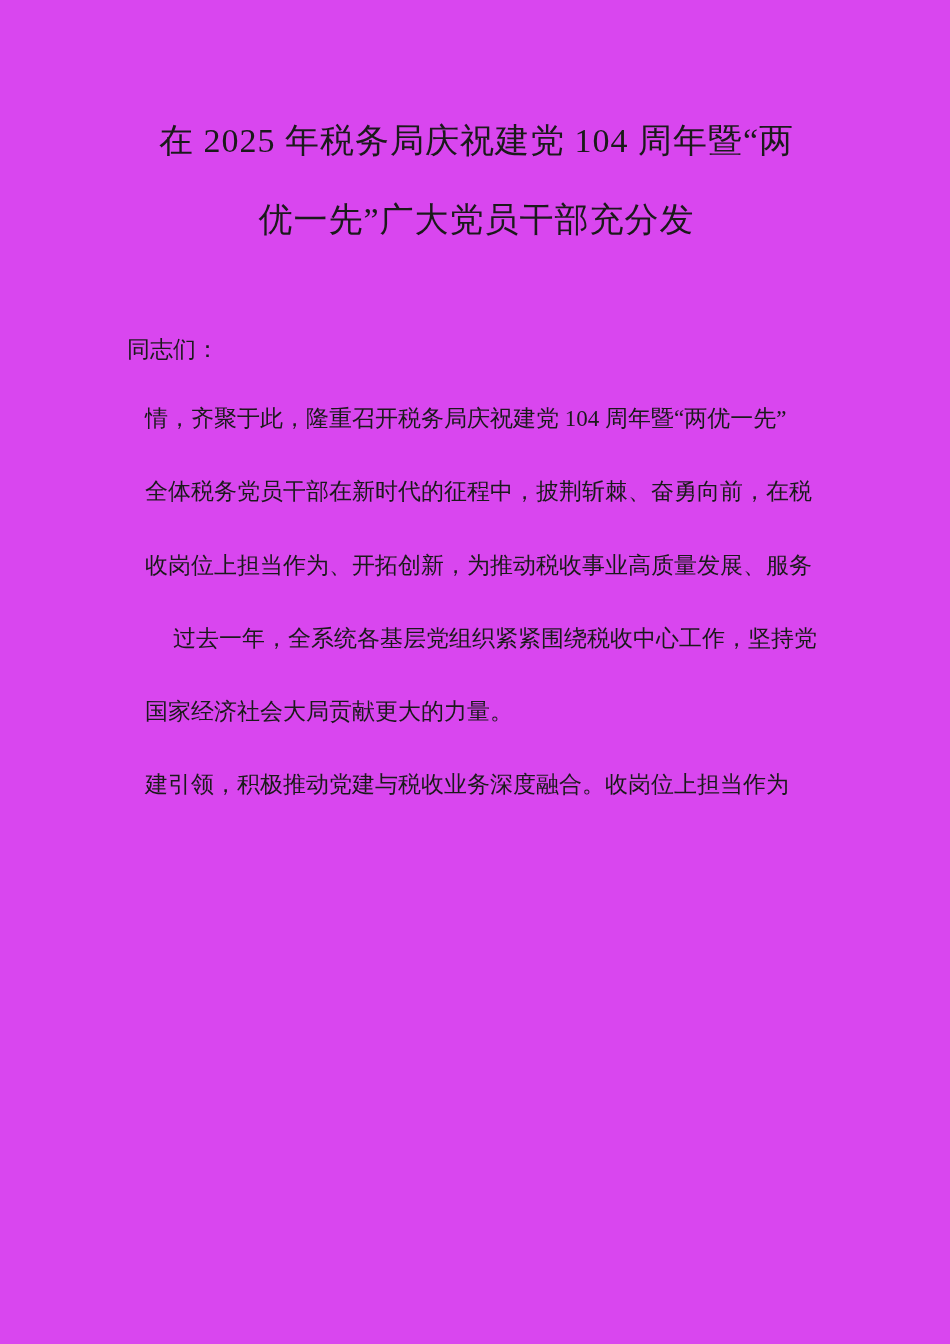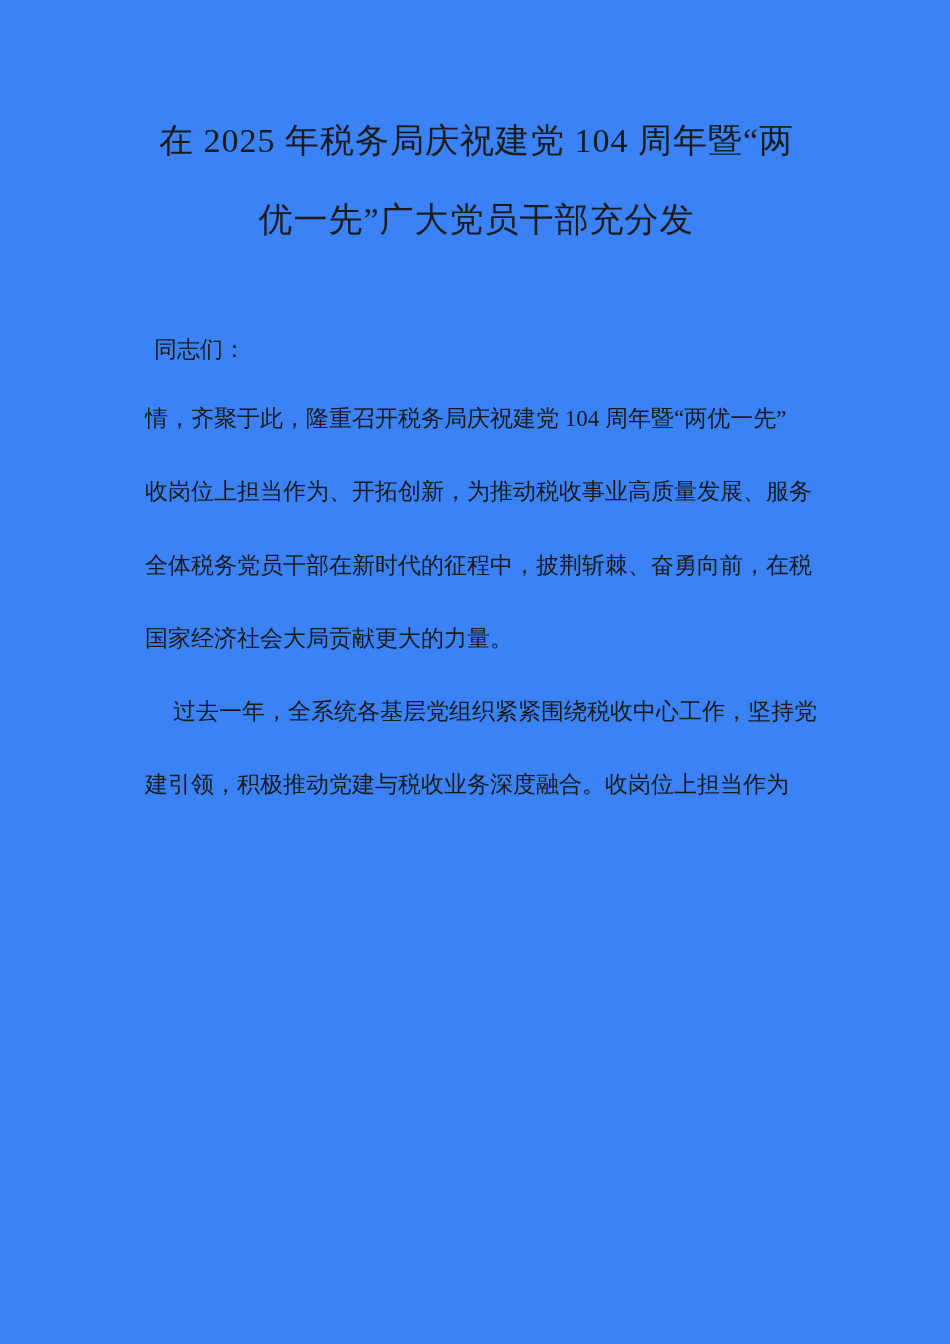--- a/index.html
+++ b/index.html
@@ -5,21 +5,21 @@
 <style>
   html, body {
     margin: 0;
     padding: 0;
     background: #ffffff;
   }
   .page {
     position: relative;
     width: 950px;
     height: 1344px;
-    background: #3b82f6;
+    background: #d946ef;
     overflow: hidden;
     font-family: "Liberation Serif", "DejaVu Serif", serif;
     color: #1a1a1a;
   }
   
   .doc-title {
     position: absolute;
     top: 101px;
     left: 145px;
     width: 663px;
@@ -30,21 +30,21 @@
     letter-spacing: 1px;
     white-space: nowrap;
   }
   .doc-title .title-line {
     height: 79px;
   }
   
   .salutation {
     position: absolute;
     top: 335px;
-    left: 154px;
+    left: 127px;
     font-size: 23px;
     line-height: 30px;
     white-space: nowrap;
   }
   
   .body-lines {
     position: absolute;
     top: 382px;
     left: 145px;
     width: 668px;
@@ -66,20 +66,20 @@
 
   <div class="doc-title">
     <div class="title-line">在 2025 年税务局庆祝建党 104 周年暨“两</div>
     <div class="title-line">优一先”广大党员干部充分发</div>
   </div>
 
   <div class="salutation">同志们：</div>
 
   <div class="body-lines">
     <div class="body-line">情，齐聚于此，隆重召开税务局庆祝建党 104 周年暨“两优一先”</div>
+    <div class="body-line">全体税务党员干部在新时代的征程中，披荆斩棘、奋勇向前，在税</div>
     <div class="body-line">收岗位上担当作为、开拓创新，为推动税收事业高质量发展、服务</div>
-    <div class="body-line">全体税务党员干部在新时代的征程中，披荆斩棘、奋勇向前，在税</div>
+    <div class="body-line indent">过去一年，全系统各基层党组织紧紧围绕税收中心工作，坚持党</div>
     <div class="body-line">国家经济社会大局贡献更大的力量。</div>
-    <div class="body-line indent">过去一年，全系统各基层党组织紧紧围绕税收中心工作，坚持党</div>
     <div class="body-line">建引领，积极推动党建与税收业务深度融合。收岗位上担当作为</div>
   </div>
 
 </div>
 
 </body></html>

